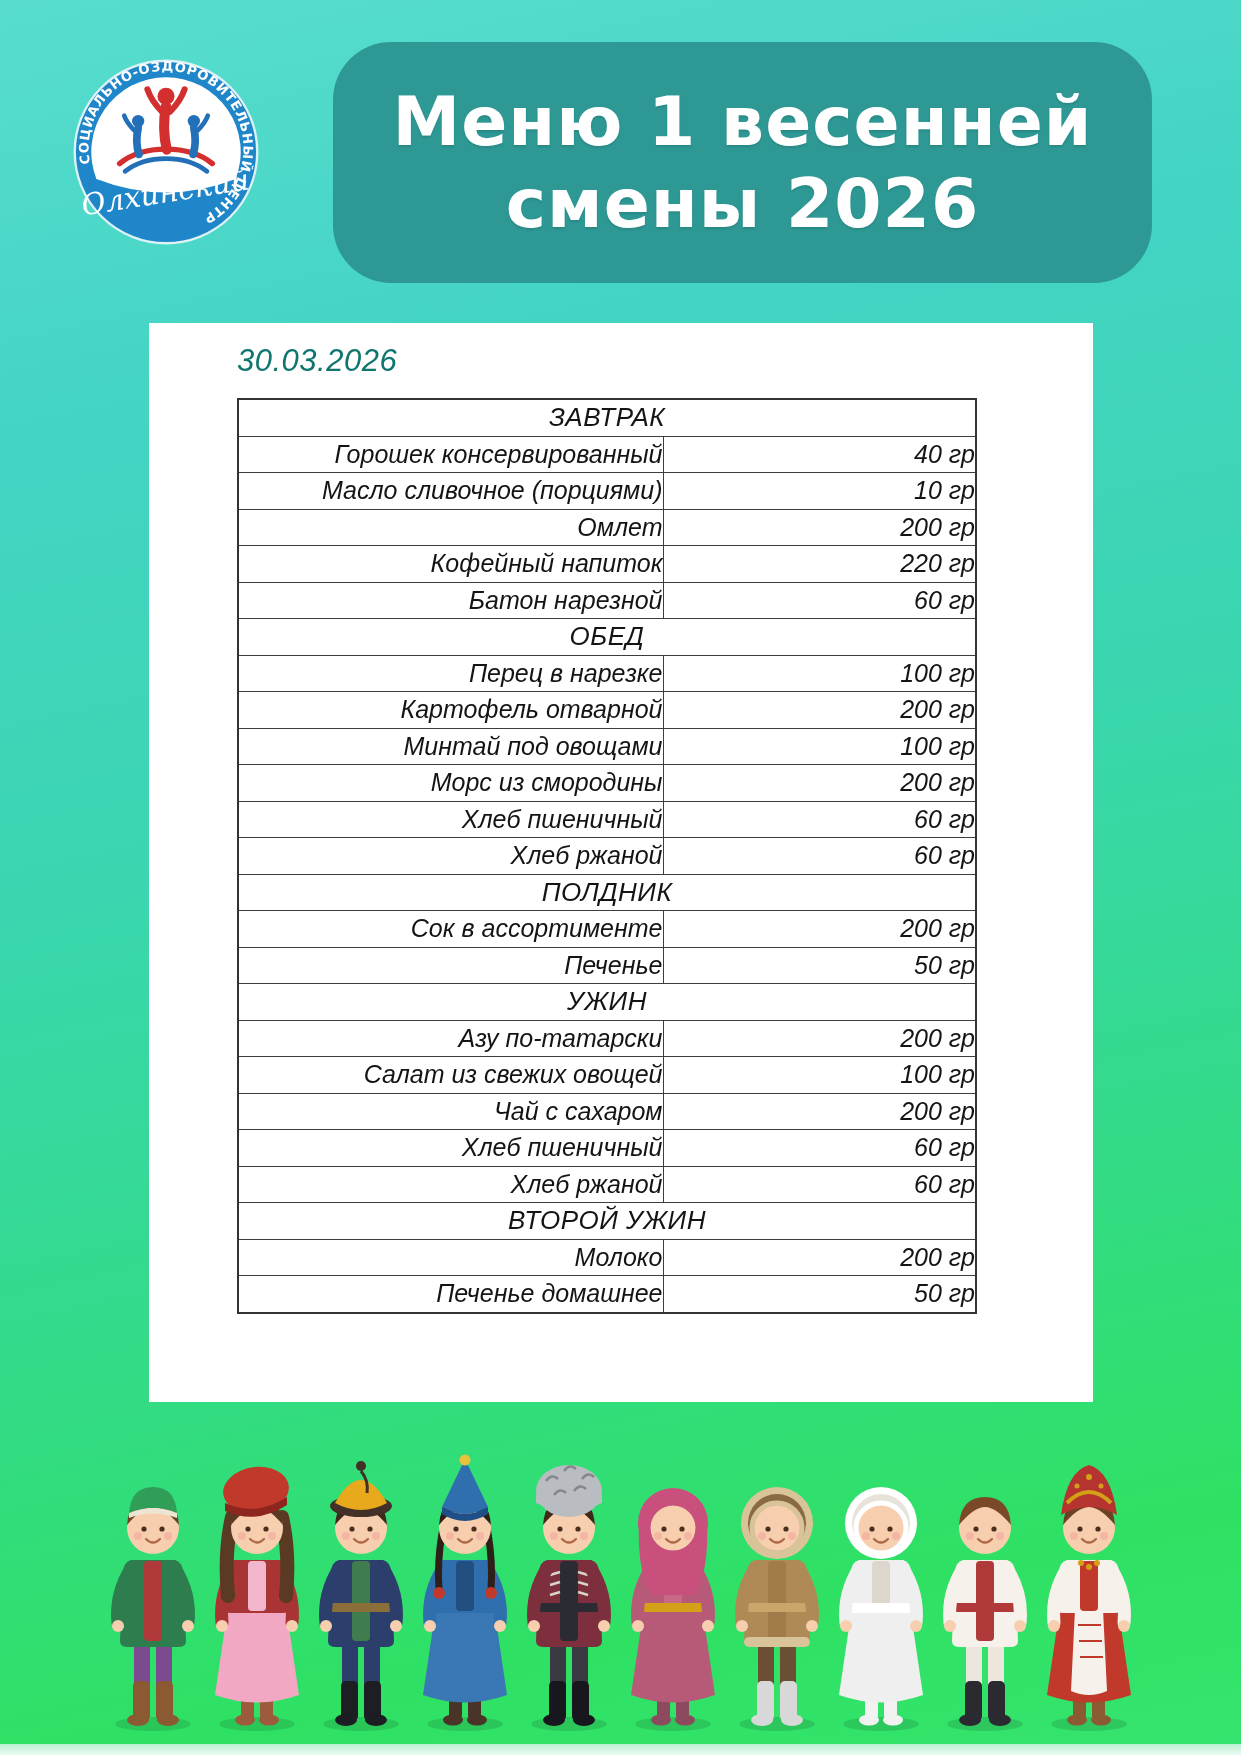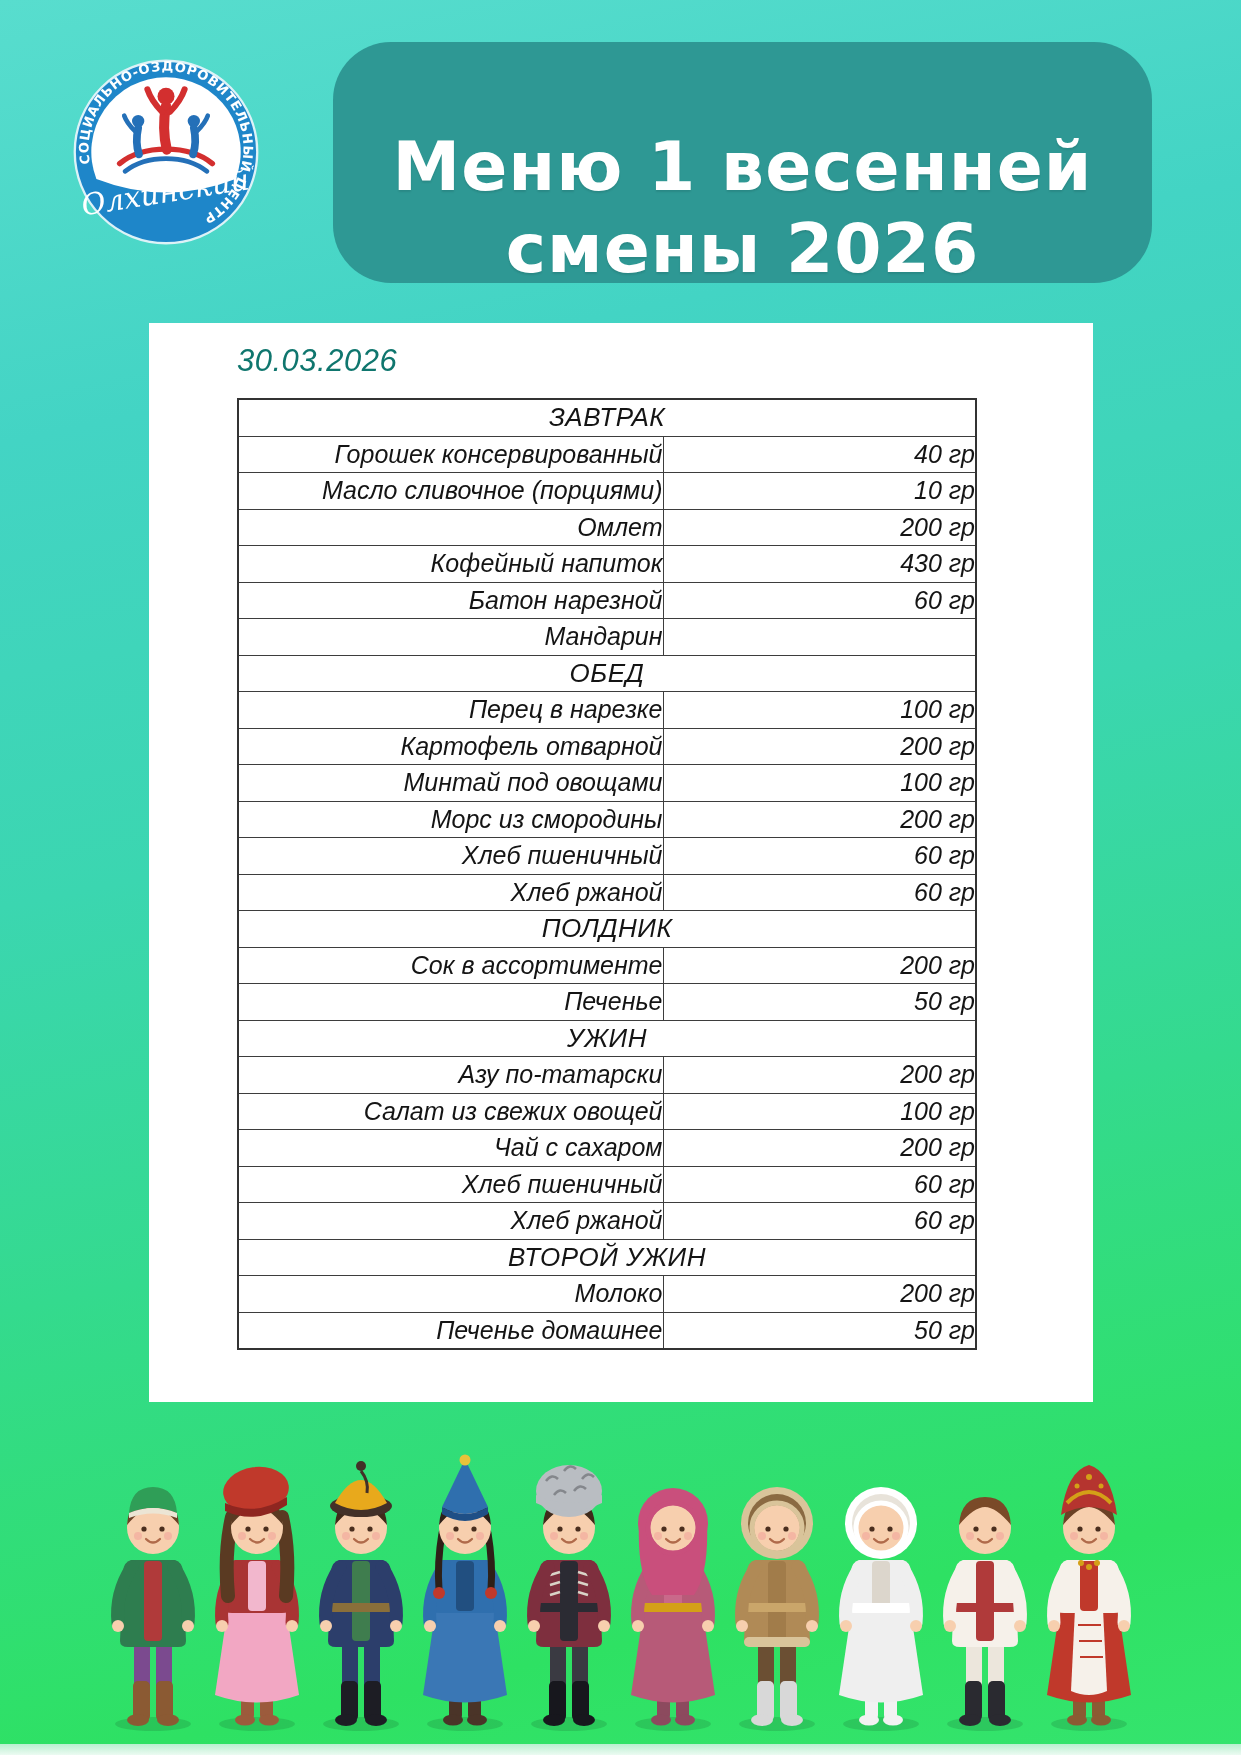--- a/index.html
+++ b/index.html
@@ -8,21 +8,21 @@
     background:linear-gradient(168deg,#58ddce 0%,#43d4c4 22%,#3bd6b0 45%,#34da8e 65%,#2ee163 88%,#35e46e 100%);
     font-family:"Liberation Sans", sans-serif;
   }
   
   .logo{position:absolute; left:50px; top:36px; width:232px; height:232px;}
   .logo svg{width:100%; height:100%; display:block;}
   
   .title-card{
     position:absolute; left:333px; top:42px; width:819px; height:241px;
     background:#2e9894; border-radius:58px;
-    display:flex; flex-direction:column; align-items:center; justify-content:flex-end; gap:14px;
+    display:flex; flex-direction:column; align-items:center; justify-content:center; gap:14px;
   }
   .title-line{
     color:#ffffff; font-family:"DejaVu Sans", sans-serif; font-weight:bold;
     font-size:68px; letter-spacing:1px; line-height:1; white-space:nowrap;
     text-shadow:0 2px 2px rgba(0,0,0,.10);
   }
   
   .sheet{
     position:absolute; left:149px; top:323px; width:944px; height:1079px;
     background:#ffffff;
@@ -111,29 +111,25 @@
           <tr>
             <td class="dish">Масло сливочное (порциями)</td>
             <td class="amt">10 гр</td>
           </tr>
           <tr>
             <td class="dish">Омлет</td>
             <td class="amt">200 гр</td>
           </tr>
           <tr>
             <td class="dish">Кофейный напиток</td>
-            <td class="amt">430 гр</td>
+            <td class="amt">220 гр</td>
           </tr>
           <tr>
             <td class="dish">Батон нарезной</td>
             <td class="amt">60 гр</td>
-          </tr>
-          <tr>
-            <td class="dish">Мандарин</td>
-            <td class="amt"></td>
           </tr>
           <tr class="sec">
             <td colspan="2">ОБЕД</td>
           </tr>
           <tr>
             <td class="dish">Перец в нарезке</td>
             <td class="amt">100 гр</td>
           </tr>
           <tr>
             <td class="dish">Картофель отварной</td>

